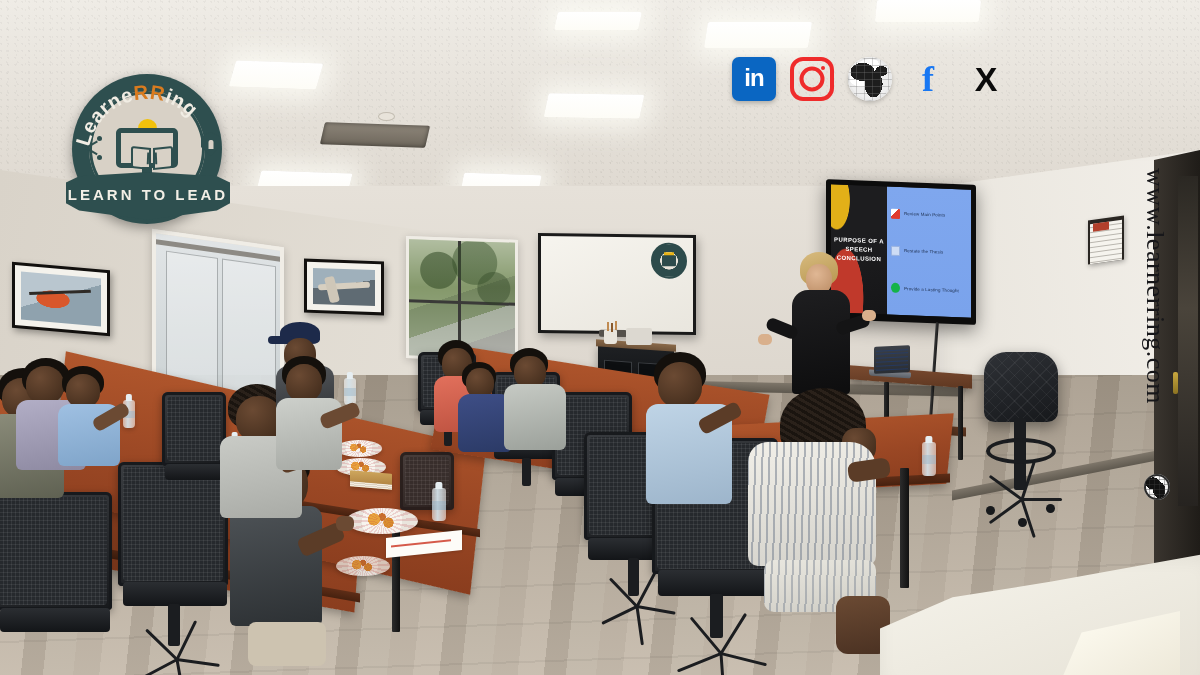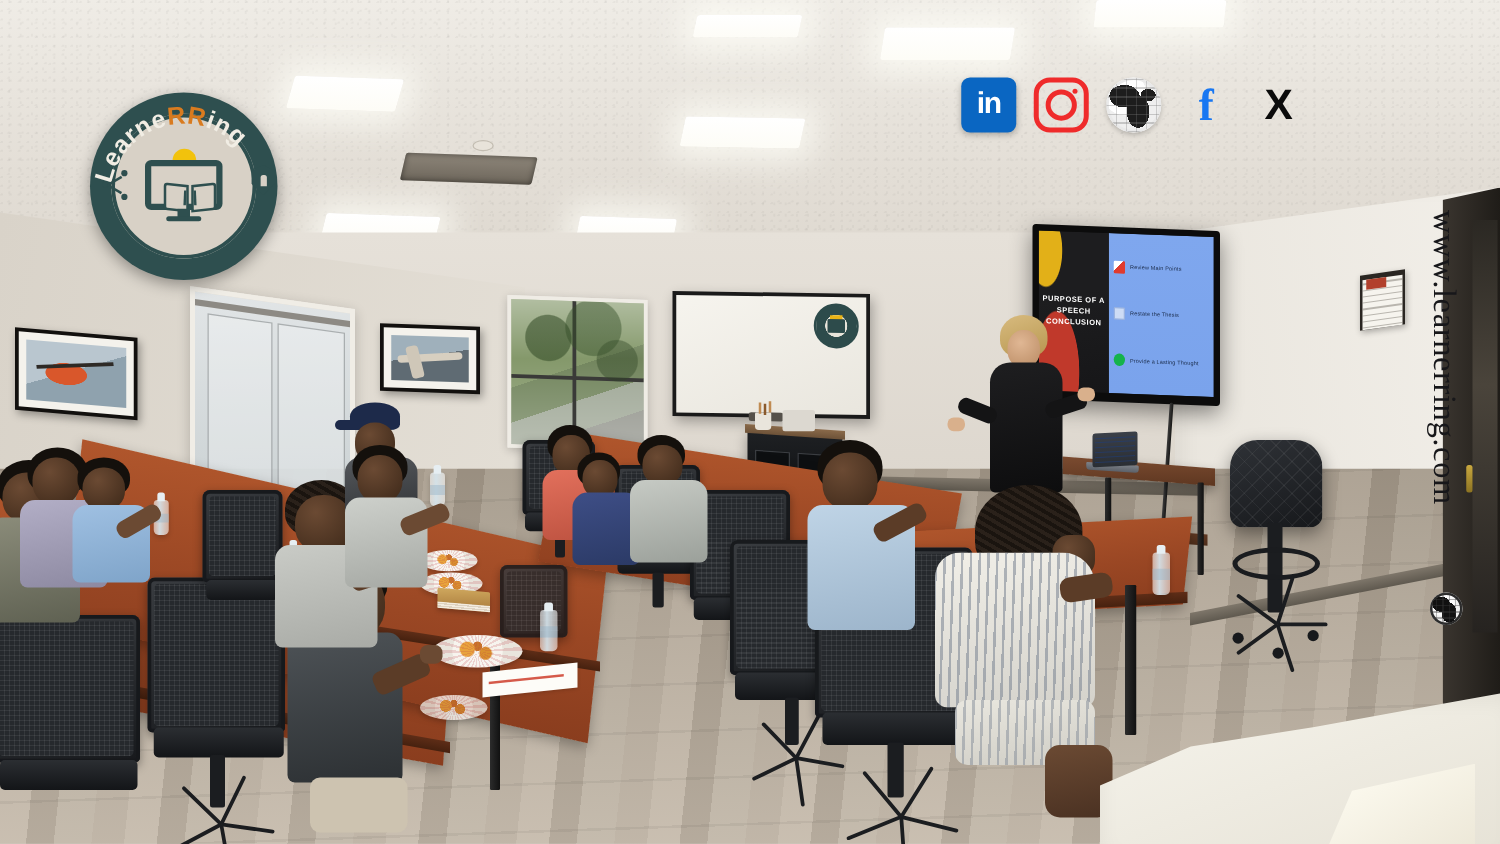--- a/index.html
+++ b/index.html
@@ -548,21 +548,21 @@
   }
   .banner-text {
     position:absolute; inset:0; display:flex; align-items:center; justify-content:center;
     color:#f3efe6; font-weight:700; font-size:15px; letter-spacing:3px;
     padding-bottom:8px;
   }
 
   
   .socials {
     position:absolute; left:732px; top:57px; height:54px;
-    display:flex; align-items:center; gap:14px; z-index:60;margin-left:37px;
+    display:flex; align-items:flex-start; gap:14px; z-index:60;
   }
   .soc { position:relative; width:44px; height:44px; }
   .soc-linkedin {
     background:#0a66c2; border-radius:7px;
     box-shadow:0 2px 5px rgba(0,0,0,.25);
   }
   .soc-linkedin span {
     position:absolute; inset:0; display:flex; align-items:center; justify-content:center;
     color:#fff; font-weight:700; font-size:24px; letter-spacing:-1px; padding-bottom:3px;
   }
@@ -1045,20 +1045,24 @@
         <div class="bookmark">
           <div class="bk-page bk-l"></div>
           <div class="bk-page bk-r"></div>
           <div class="bk-v"></div>
         </div>
       </div>
       <div class="mon-stand"></div>
       <div class="mon-foot"></div>
     </div>
 
+    <div class="banner">
+      <div class="banner-shape"></div>
+      <div class="banner-text">LEARN TO LEAD</div>
+    </div>
   </div>
 
   <div class="socials">
     <div class="soc soc-linkedin">
       <span>in</span>
     </div>
     <div class="soc soc-instagram"></div>
     <div class="soc soc-globe"></div>
     <div class="soc soc-facebook">
       <span>f</span>

